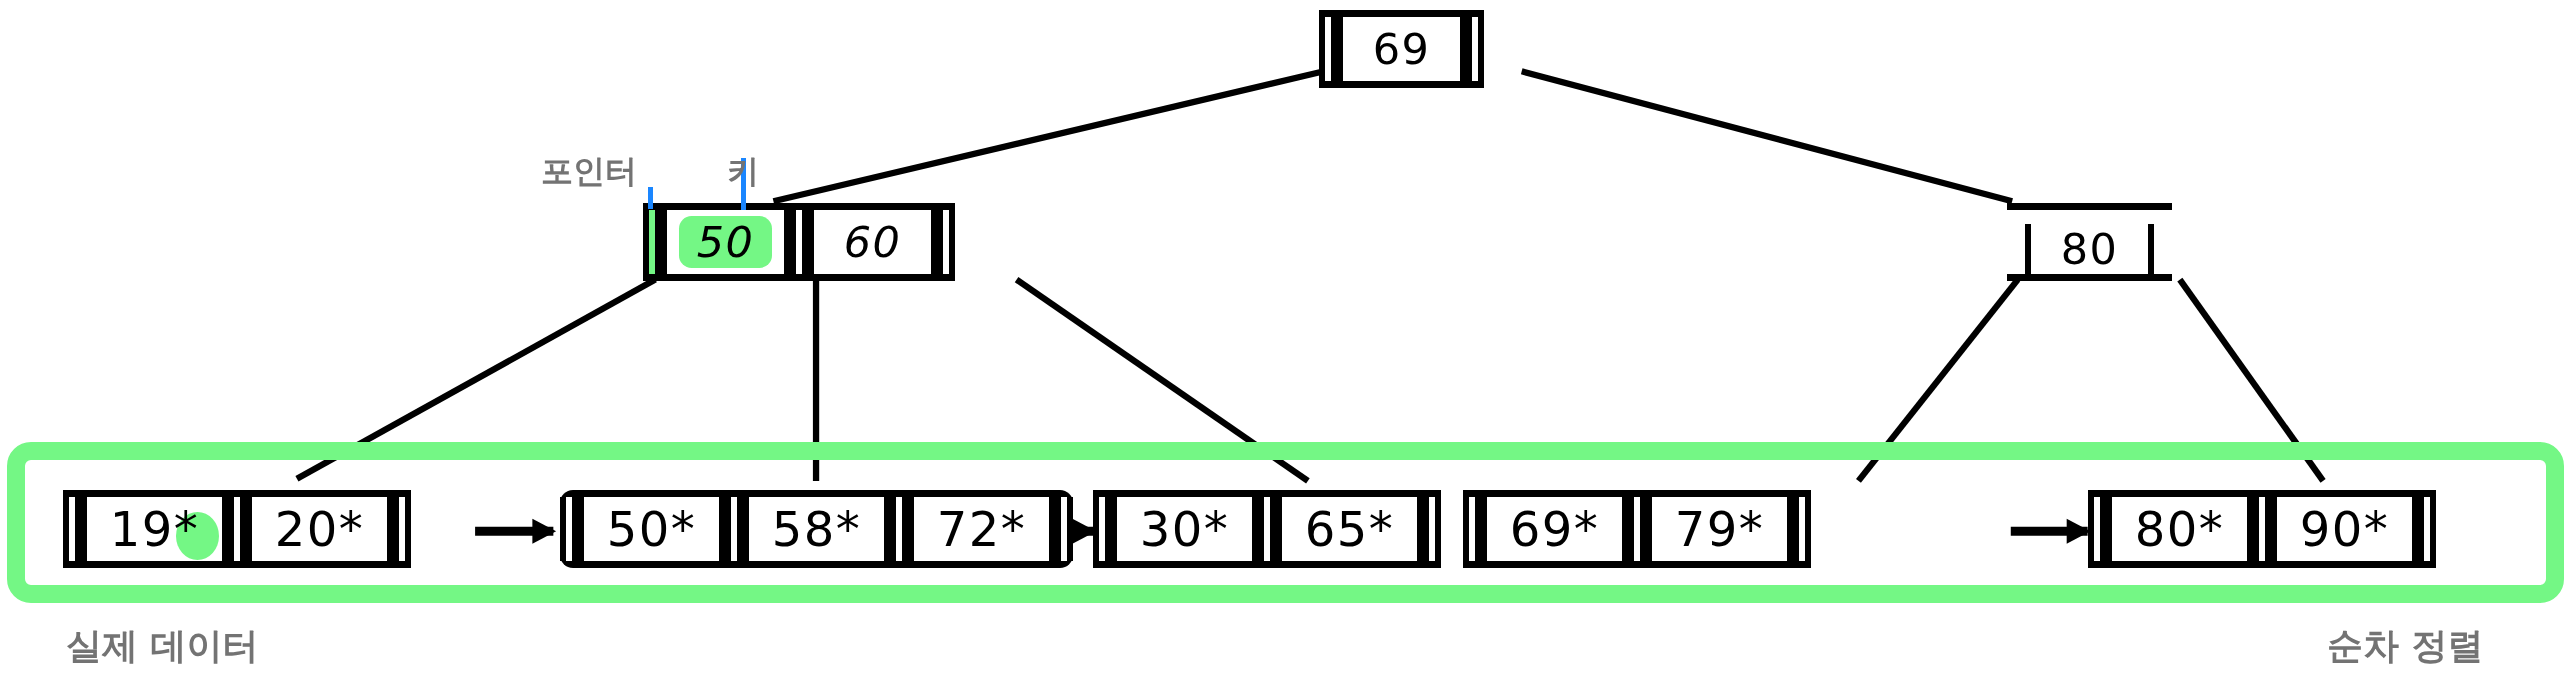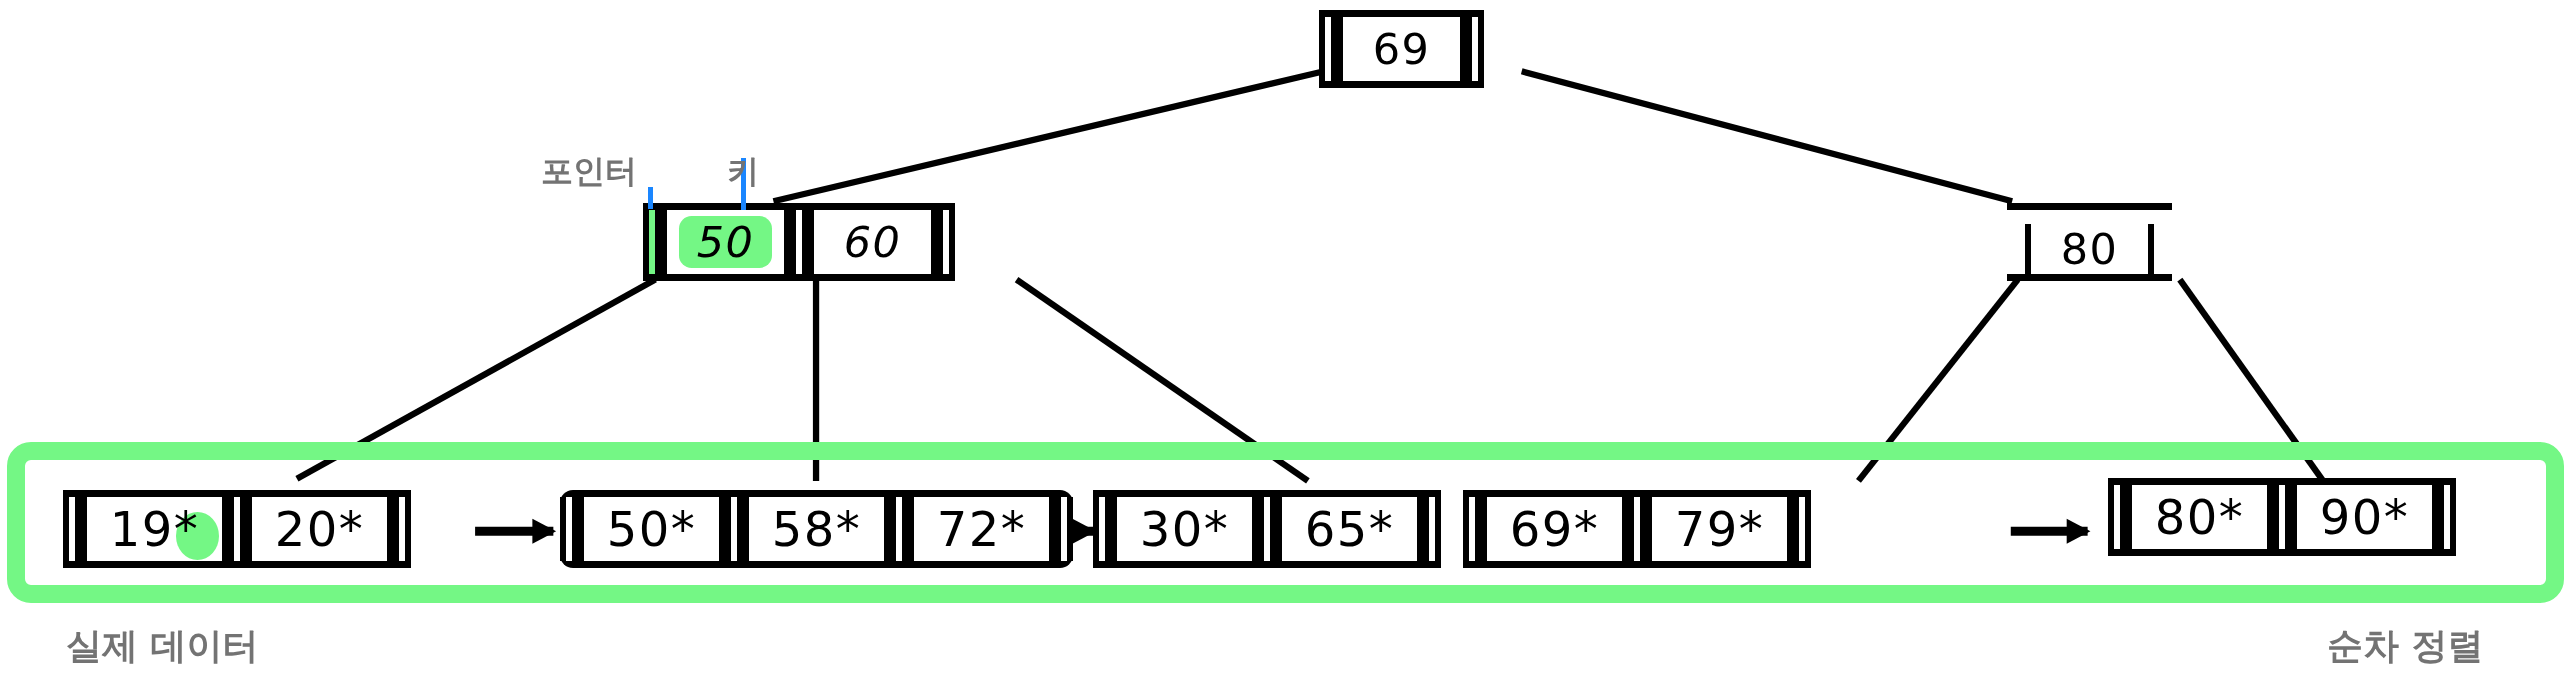--- a/index.html
+++ b/index.html
@@ -250,21 +250,21 @@
     <div class="key">
       <span class="key-text">69*</span>
     </div>
     <div class="ptr"></div>
     <div class="key">
       <span class="key-text">79*</span>
     </div>
     <div class="ptr"></div>
   </div>
 
-  <div class="node leaf" style="left:2088px; top:478px;margin-left:20px;">
+  <div class="node leaf" style="left:2088px; top:490px;">
     <div class="ptr"></div>
     <div class="key">
       <span class="key-text">80*</span>
     </div>
     <div class="ptr"></div>
     <div class="key">
       <span class="key-text">90*</span>
     </div>
     <div class="ptr"></div>
   </div>

